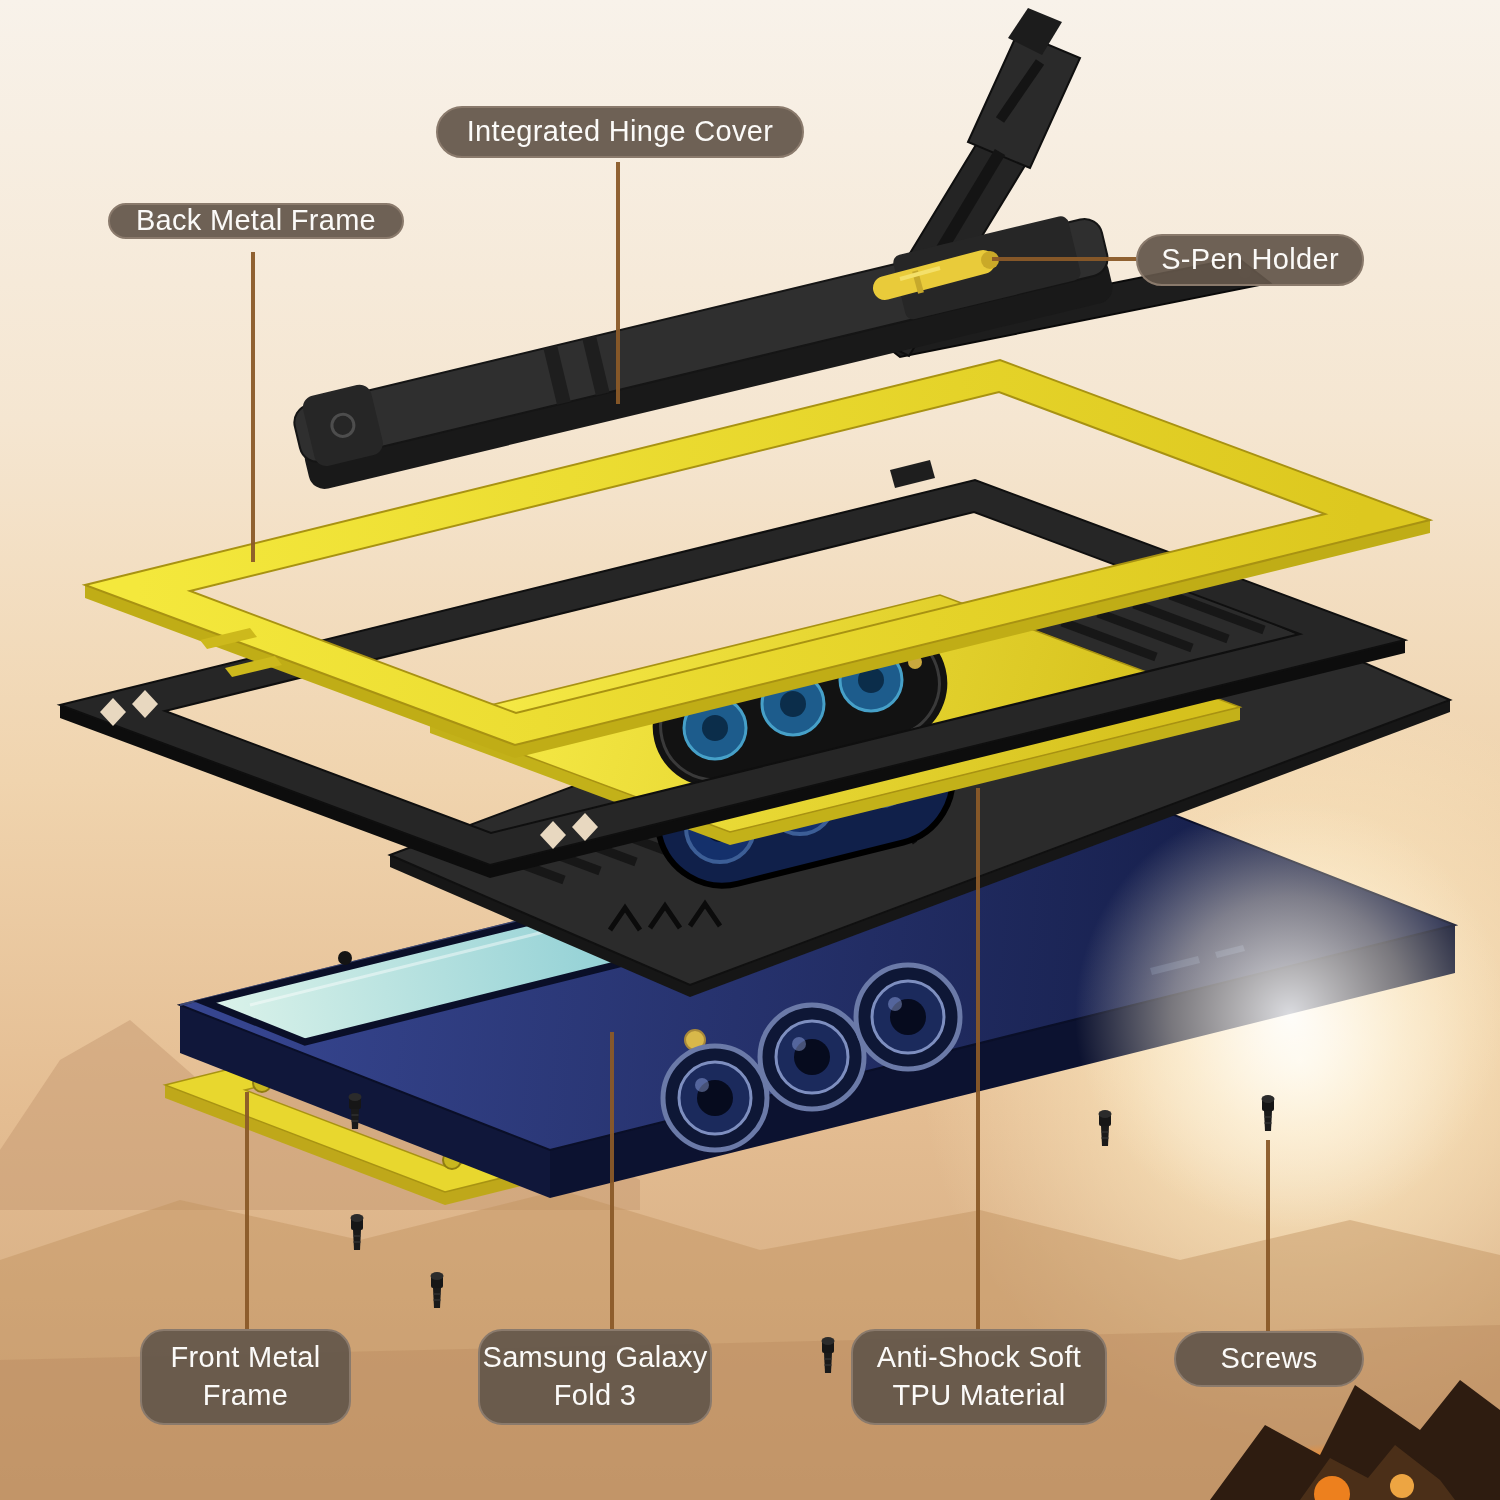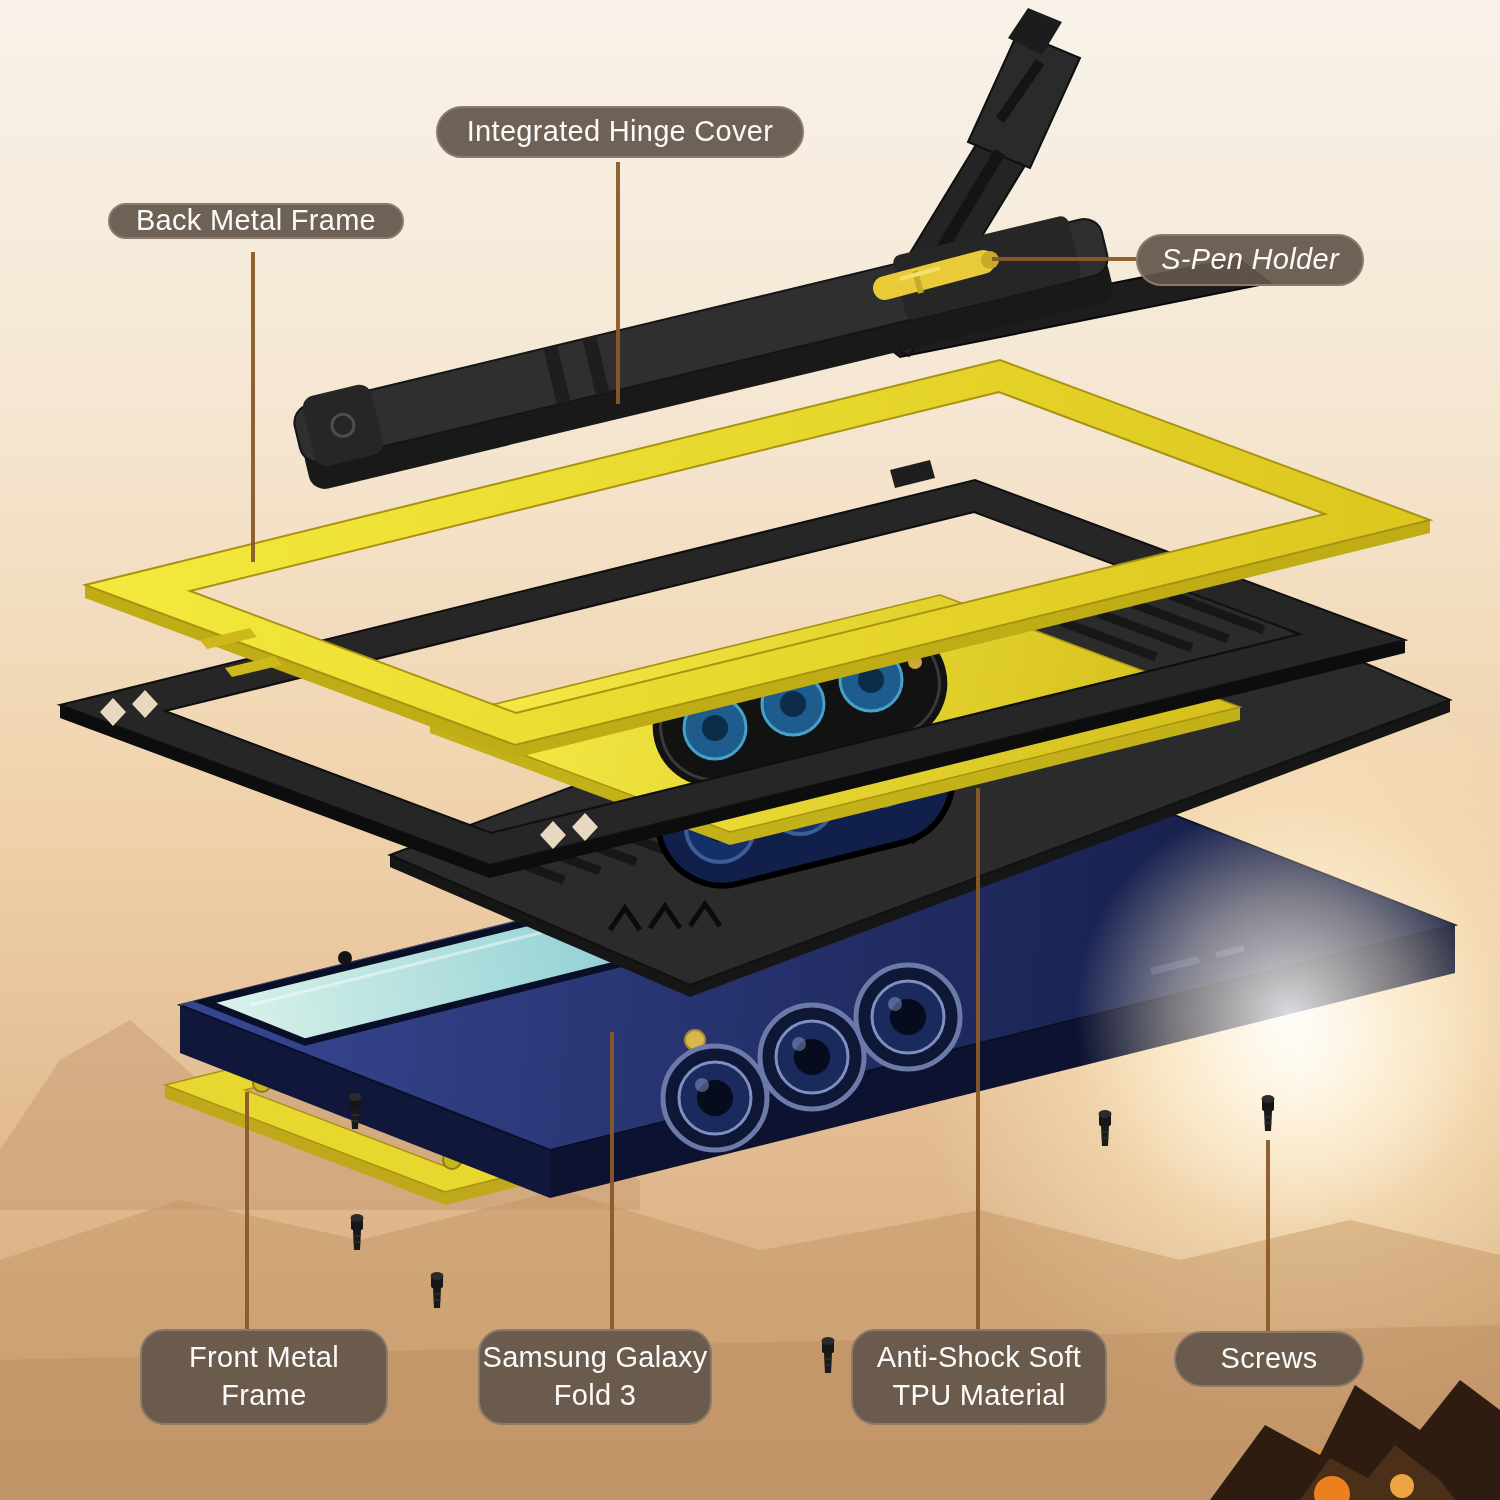--- a/index.html
+++ b/index.html
@@ -267,25 +267,25 @@
 </svg>
 
 <div class="callout" style="left:436px;top:106px;width:368px;height:52px;">
   <span>Integrated Hinge Cover</span>
 </div>
 
 <div class="callout" style="left:108px;top:203px;width:296px;height:36px;">
   <span>Back Metal Frame</span>
 </div>
 
-<div class="callout" style="left:1136px;top:234px;width:228px;height:52px;font-style:italic;">
+<div class="callout" style="left:1136px;top:234px;width:228px;height:52px;">
   <span>S-Pen Holder</span>
 </div>
 
-<div class="callout" style="left:140px;top:1329px;width:248px;height:96px;border-radius:24px;">
+<div class="callout" style="left:140px;top:1329px;width:211px;height:96px;border-radius:24px;">
   <span>Front Metal</span>
   <span>Frame</span>
 </div>
 
 <div class="callout" style="left:478px;top:1329px;width:234px;height:96px;border-radius:24px;">
   <span>Samsung Galaxy</span>
   <span>Fold 3</span>
 </div>
 
 <div class="callout" style="left:851px;top:1329px;width:256px;height:96px;border-radius:24px;">

